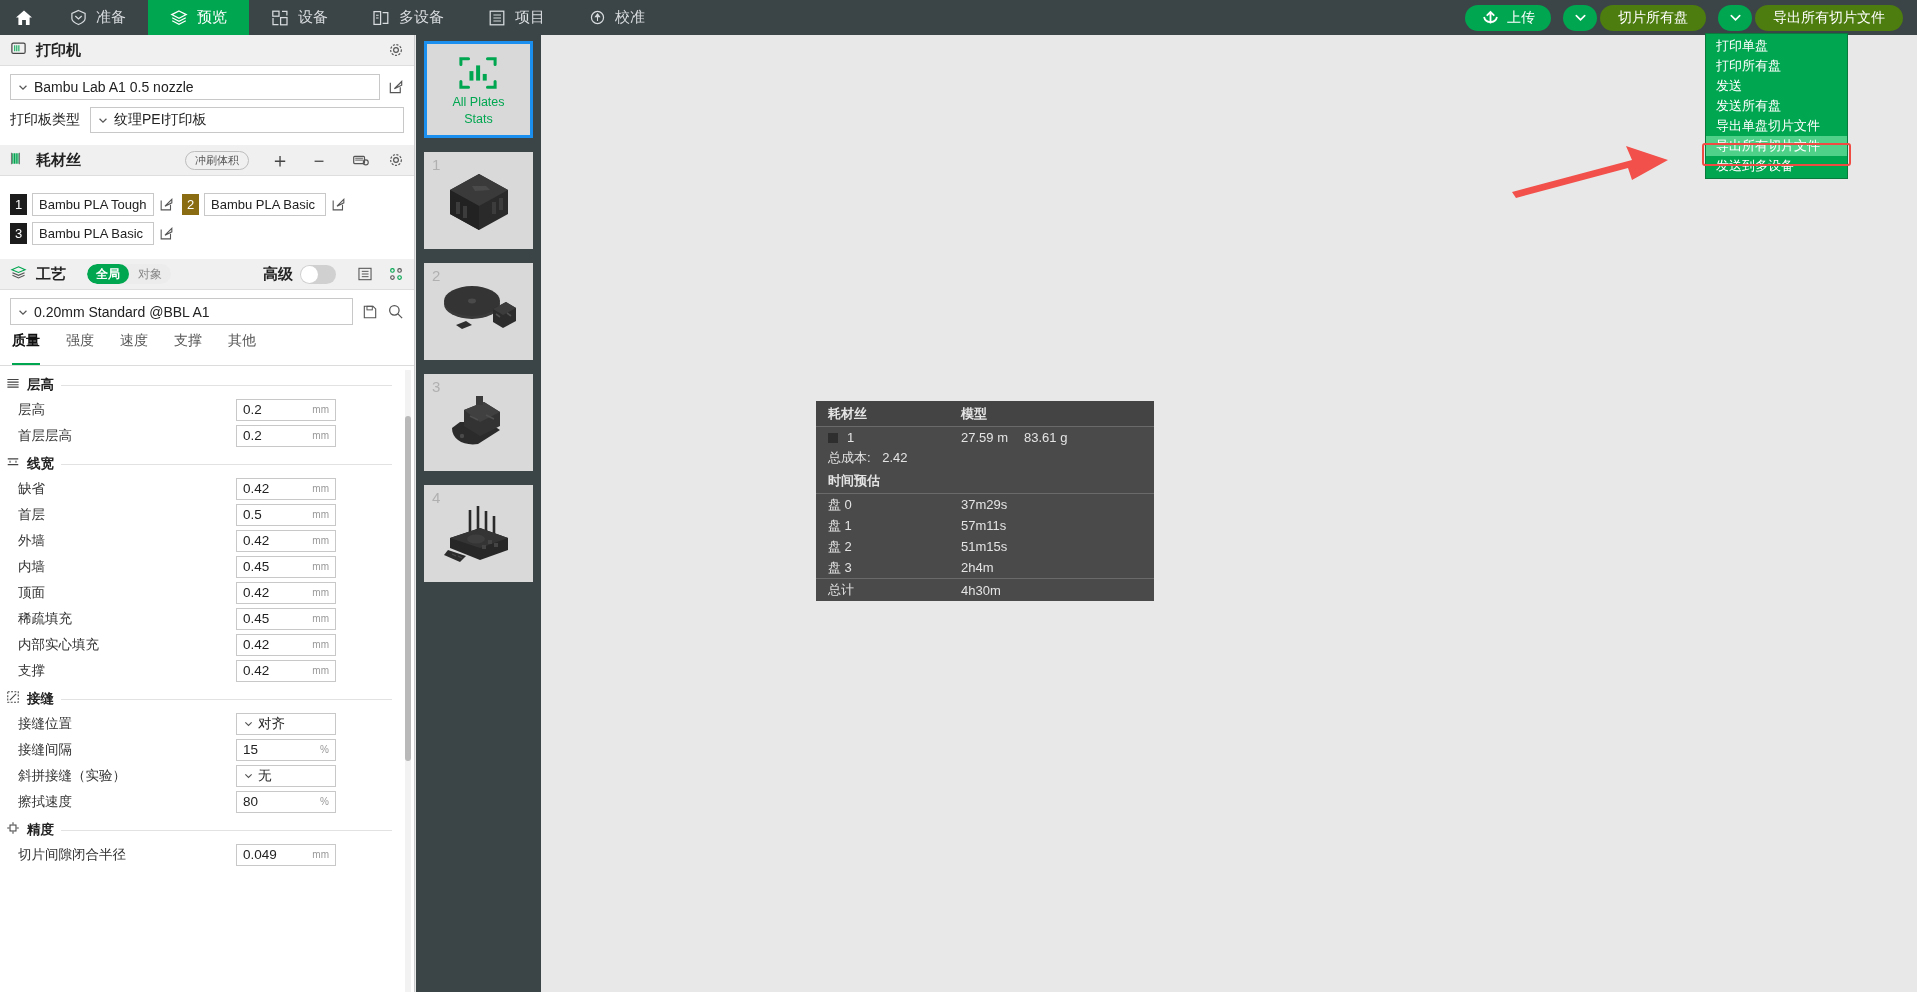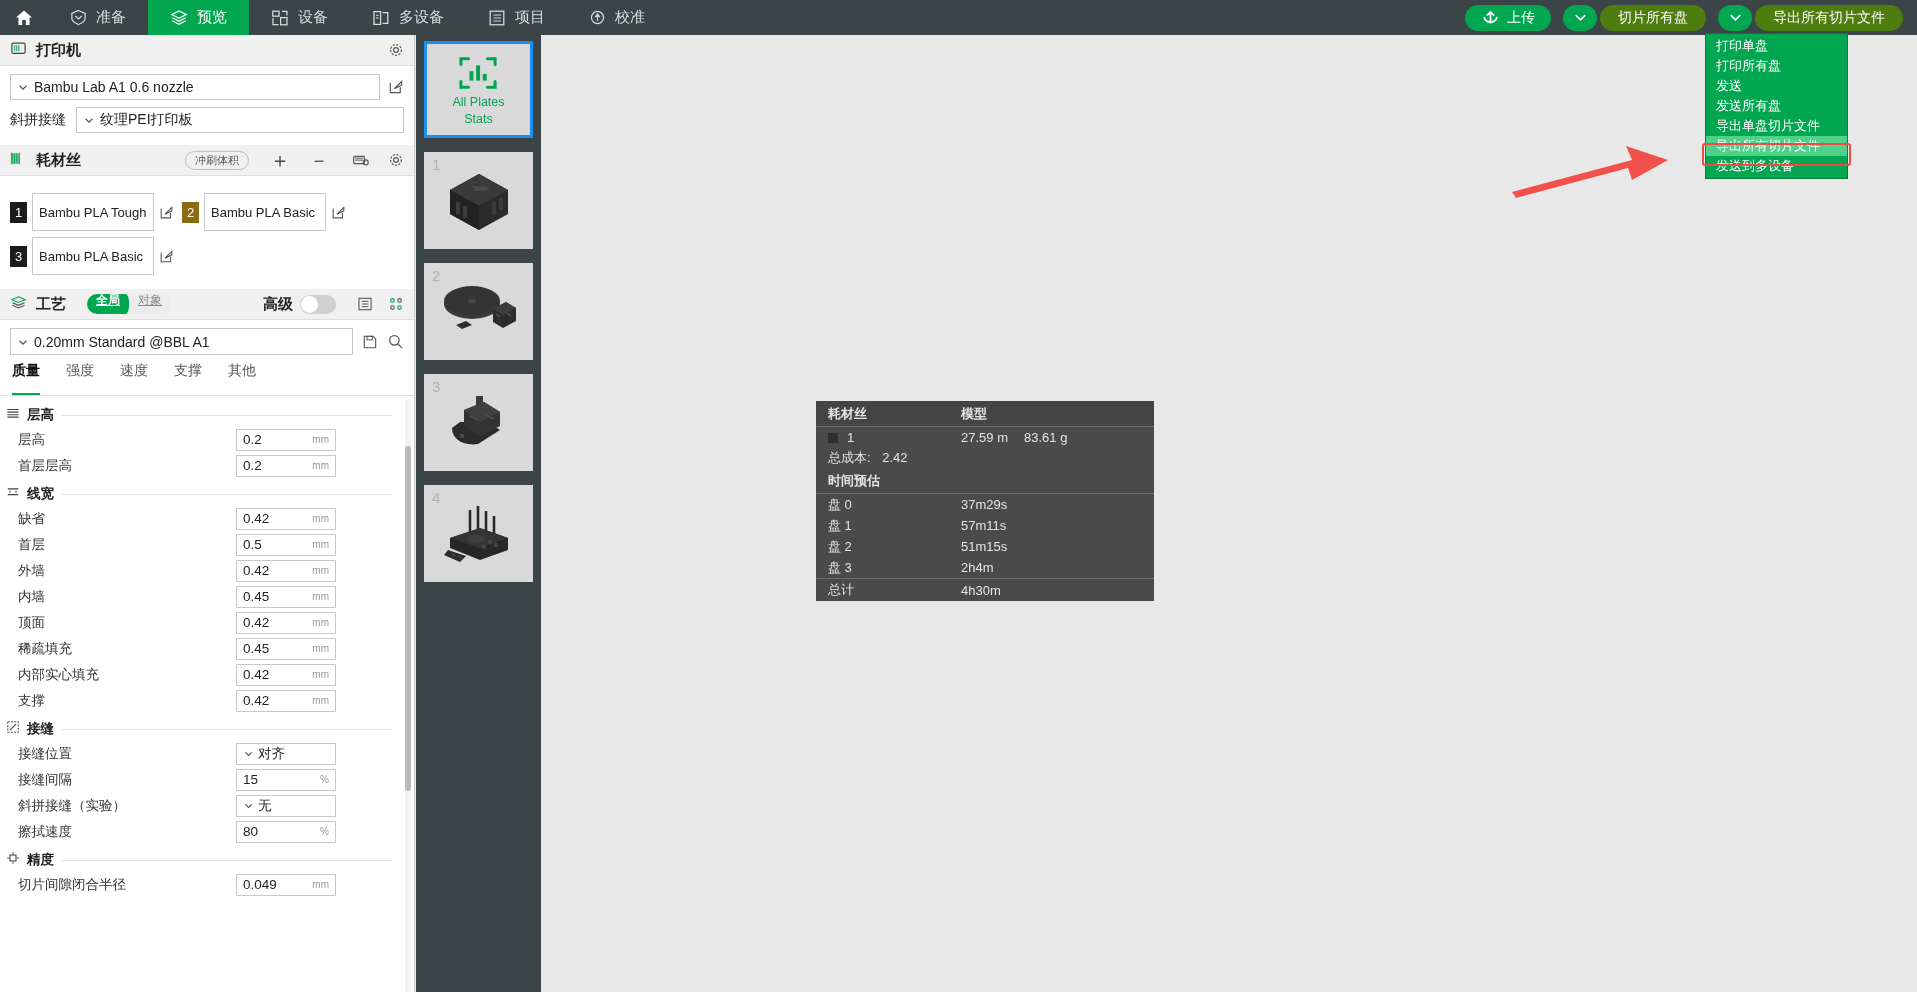--- a/index.html
+++ b/index.html
@@ -110,30 +110,30 @@
   }
   .plusminus { font-size: 20px; color: #444; cursor: pointer; line-height: 1; }
 
   .fil-grid { display: flex; flex-wrap: wrap; gap: 6px 8px; margin-top: 9px; }
   .fil-item { display: flex; align-items: center; gap: 5px; }
   .fil-swatch {
     width: 17px; height: 21px; color: #fff; font-size: 13px;
     display: flex; align-items: center; justify-content: center;
   }
   .fil-name {
-    width: 122px; height: 38px; border: 1px solid #c8c8c8; background: #fff;
+    width: 122px; height: 23px; border: 1px solid #c8c8c8; background: #fff;
     font-size: 13px; color: #222; display: flex; align-items: center;
     padding: 0 6px; cursor: pointer;
   }
 
   .seg {
     display: flex; align-items: center; background: #ececec;
     border-radius: 11px; height: 20px; overflow: hidden;
   }
-  .seg .opt { font-size: 12px; padding: 0 9px; height: 28px; line-height: 20px; color: #888; cursor: pointer; text-decoration: underline; }
+  .seg .opt { font-size: 12px; padding: 0 9px; height: 20px; line-height: 20px; color: #888; cursor: pointer; }
   .seg .opt.on { background: #00a650; color: #fff; border-radius: 11px; font-weight: bold; }
 
   .toggle-wrap { display: flex; align-items: center; gap: 7px; }
   .toggle-lbl { font-size: 15px; color: #222; font-weight: bold; }
   .toggle {
     width: 36px; height: 19px; background: #d0d0d0; border-radius: 10px;
     position: relative; cursor: pointer;
   }
   .toggle .knob {
     position: absolute; left: 1px; top: 1px; width: 17px; height: 17px;
@@ -374,32 +374,32 @@
           </svg>
       </span>
     </div>
 
     <div class="sb-body">
       <div style="display:flex;align-items:center;gap:8px;">
         <div class="combo" style="flex:1;">
           <svg width="12" height="12" viewBox="0 0 14 14">
               <path d="M3 5.5 L7 9.5 L11 5.5" fill="none" stroke="#555" stroke-width="1.4"></path>
             </svg>
-          <span class="cv">Bambu Lab A1 0.6 nozzle</span>
+          <span class="cv">Bambu Lab A1 0.5 nozzle</span>
         </div>
         <span class="edit-ico">
           <svg width="16" height="16" viewBox="0 0 18 18">
               <path d="M2.6 4.2 L2.6 15.4 L13.8 15.4 L13.8 9.4" fill="none" stroke="#555" stroke-width="1.3"></path>
               <path d="M7.2 11 L15.4 2.8 L15.4 7 L7.2 11 Z" fill="none" stroke="#555" stroke-width="1.3"></path>
             </svg>
         </span>
       </div>
 
       <div class="row-inline">
-        <span class="lbl">斜拼接缝</span>
+        <span class="lbl">打印板类型</span>
         <div class="combo" style="flex:1;">
           <svg width="12" height="12" viewBox="0 0 14 14">
               <path d="M3 5.5 L7 9.5 L11 5.5" fill="none" stroke="#555" stroke-width="1.4"></path>
             </svg>
           <span class="cv">纹理PEI打印板</span>
         </div>
       </div>
     </div>
 
     <div class="sb-section-head" style="margin-top:12px;">

